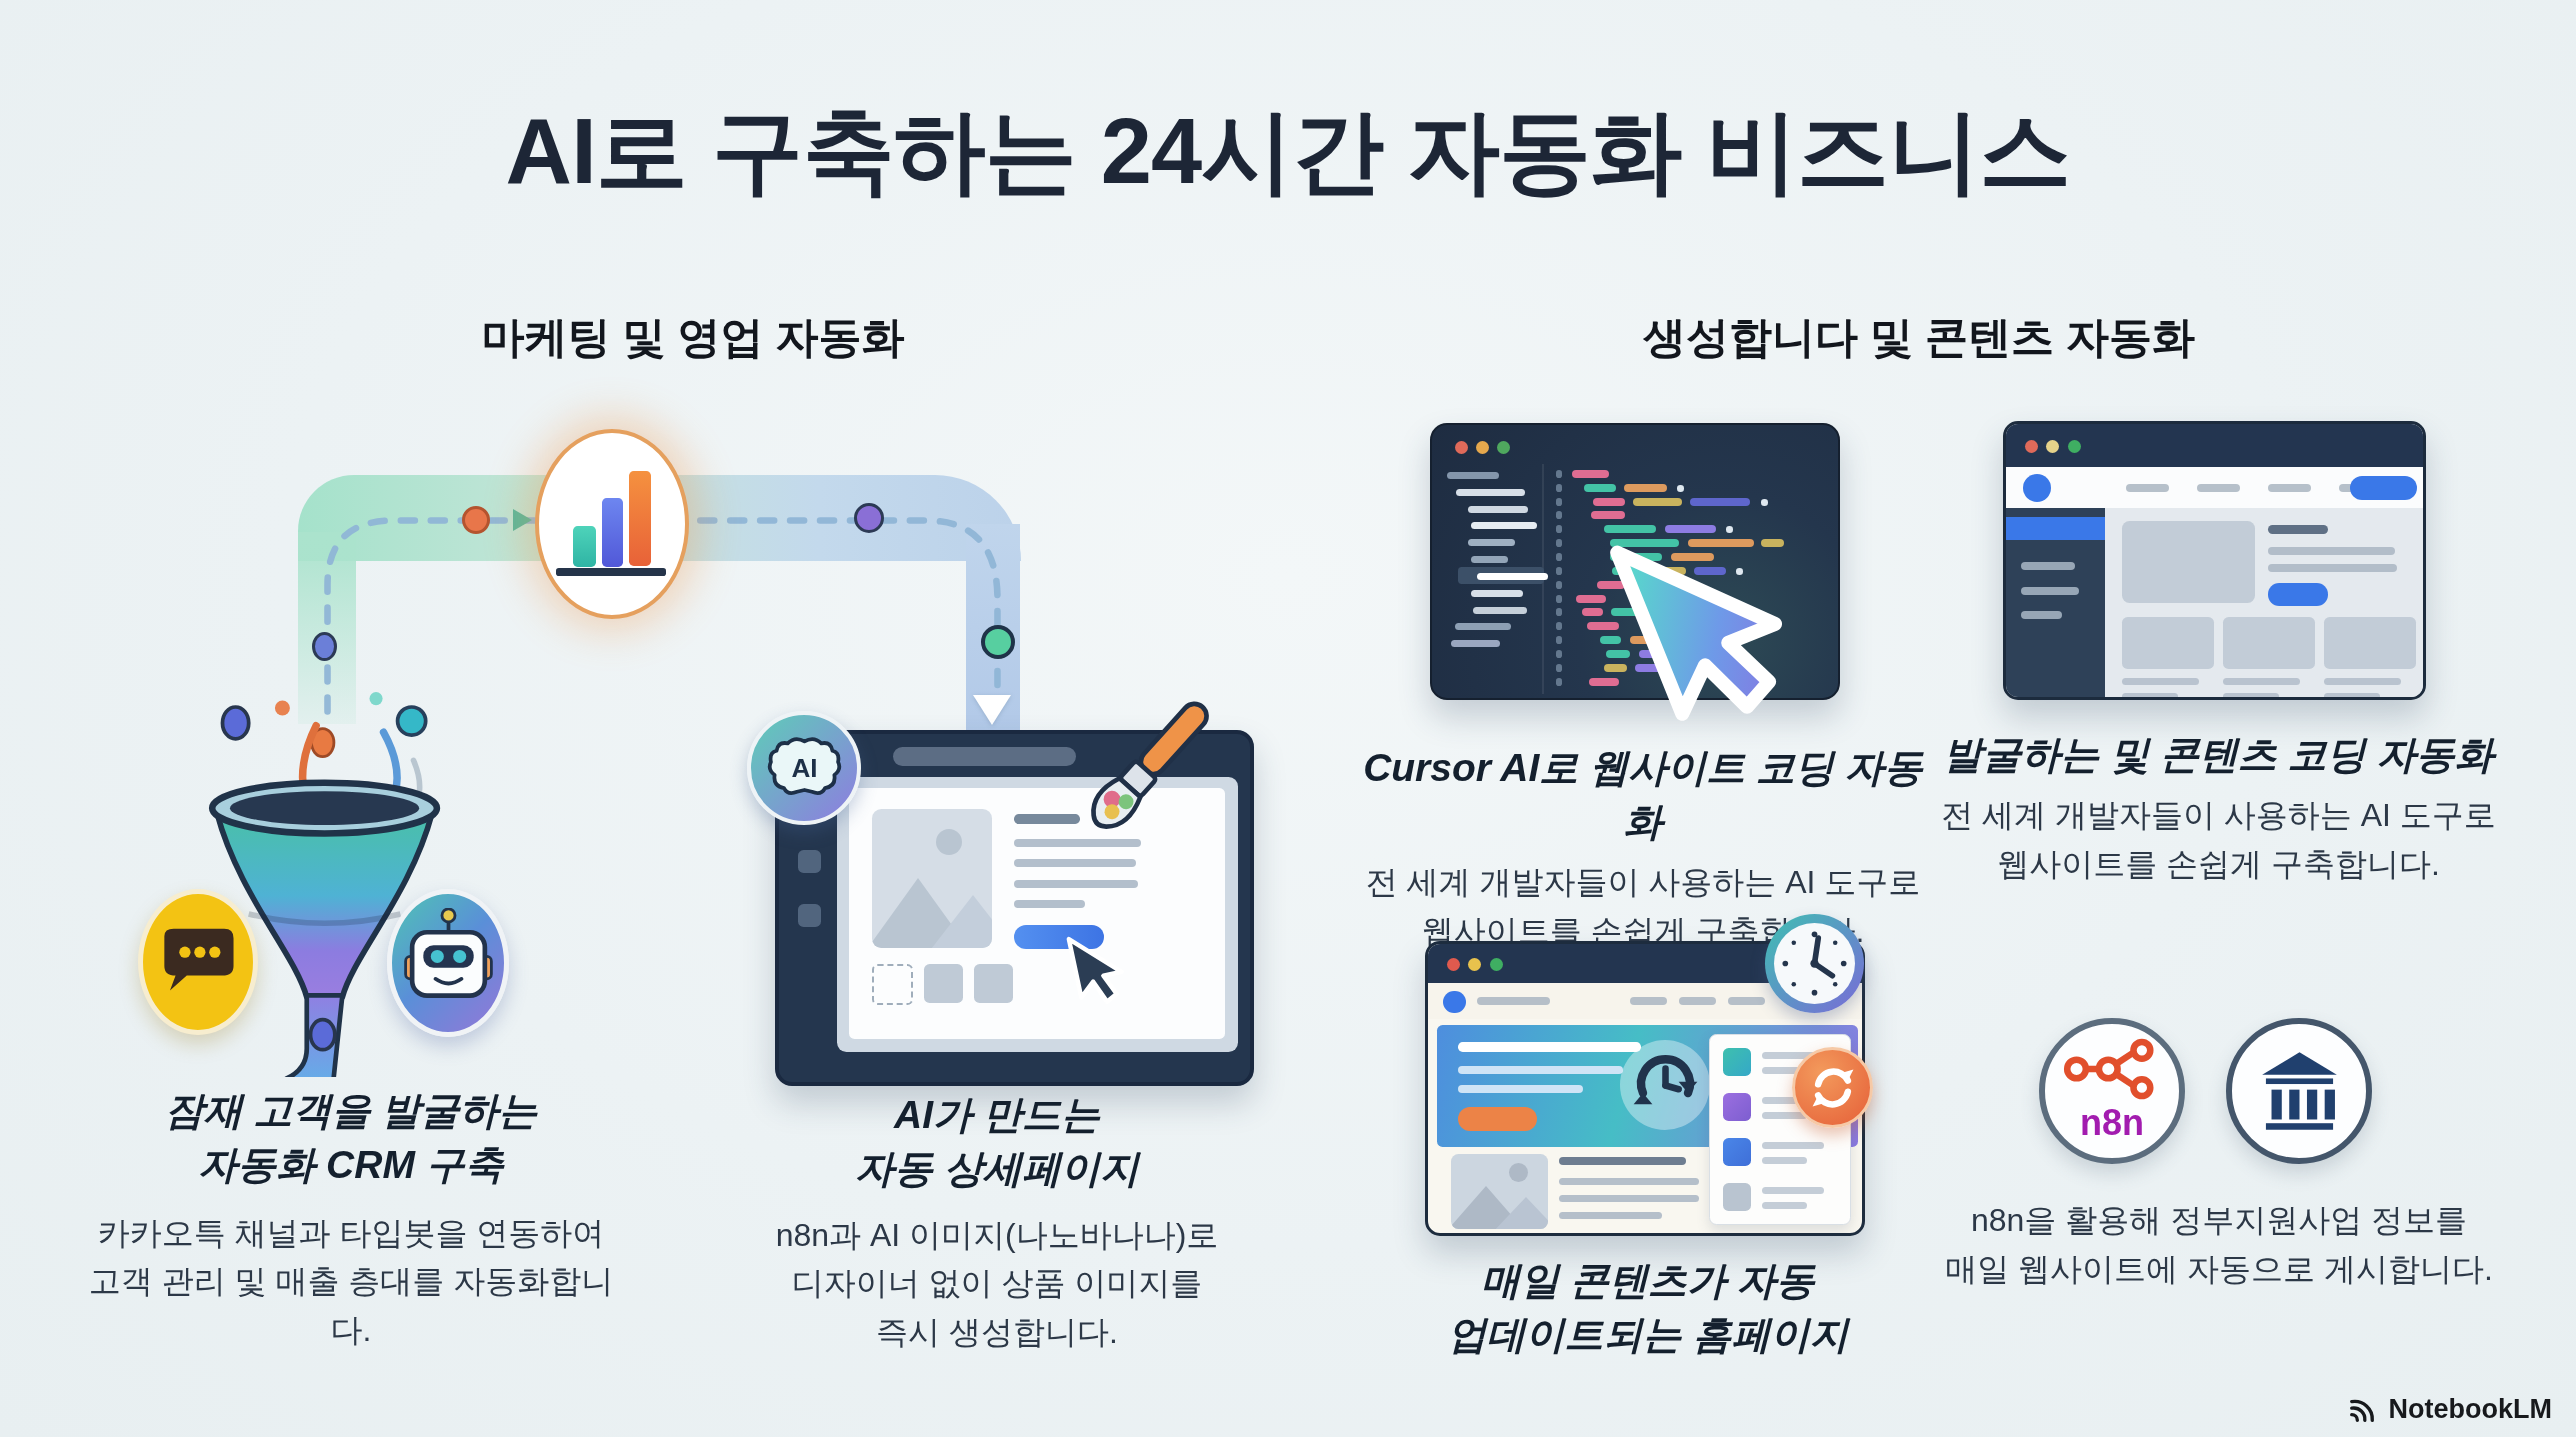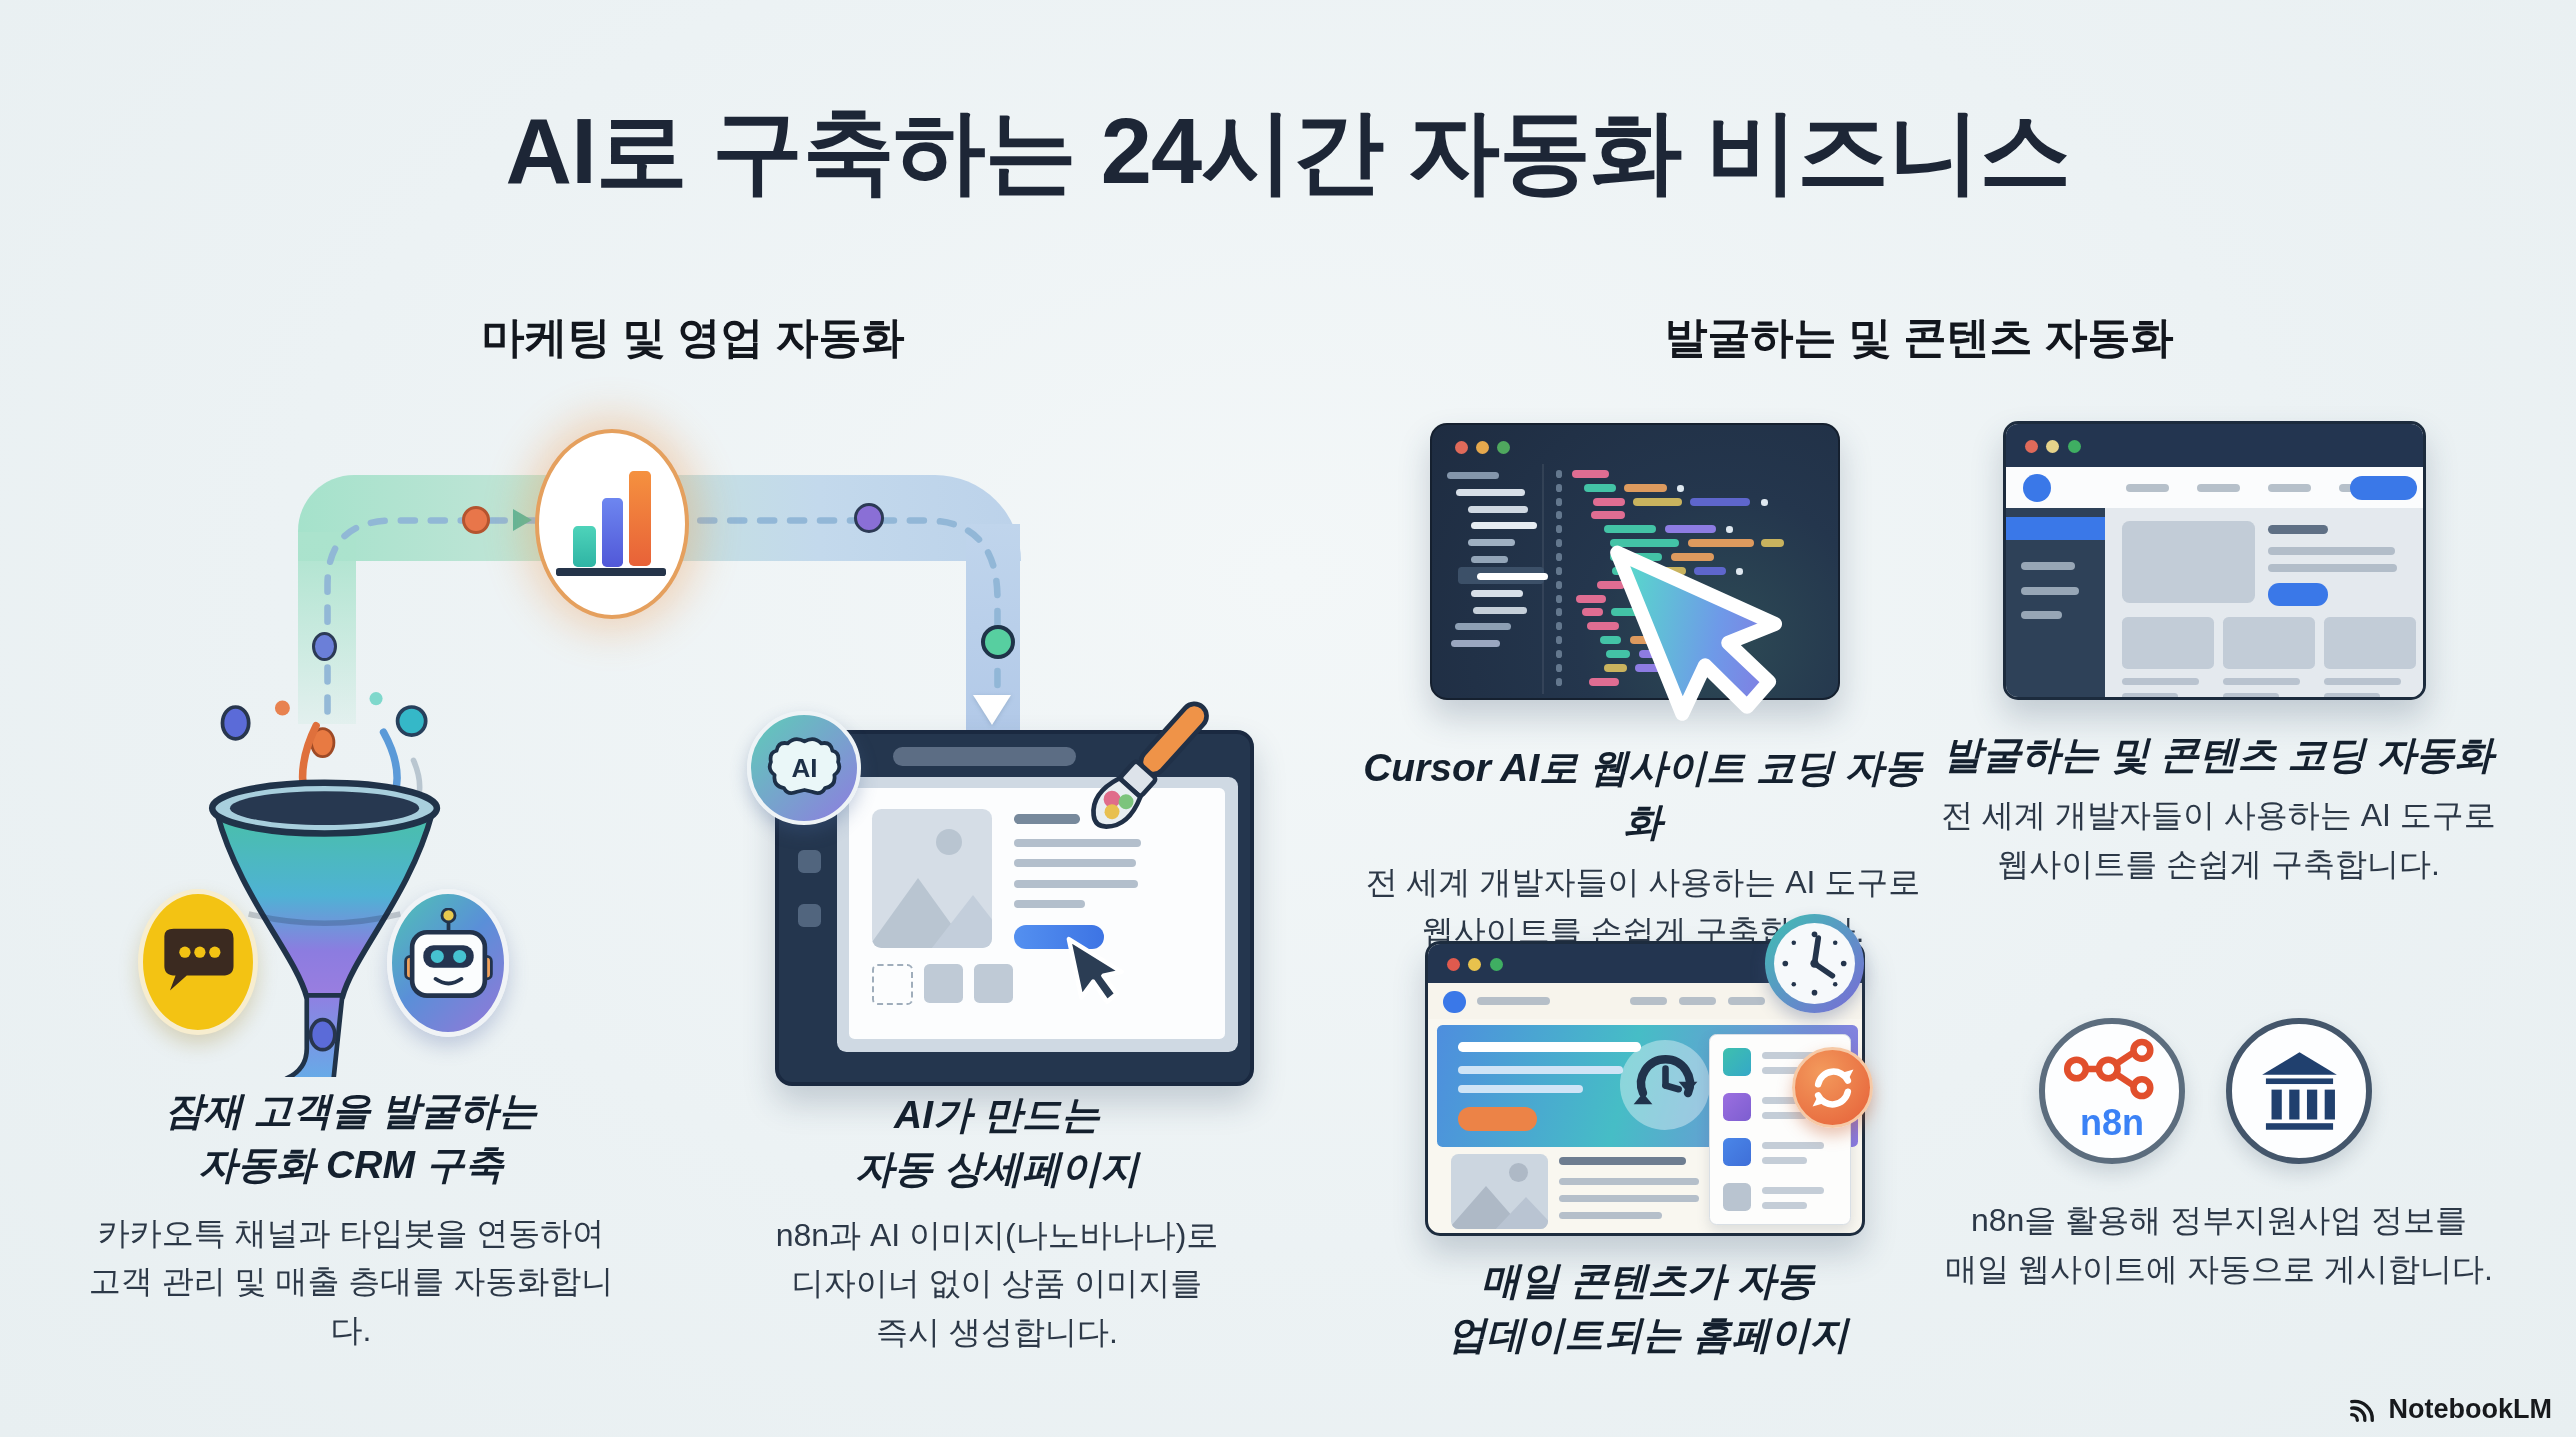--- a/index.html
+++ b/index.html
@@ -22,21 +22,21 @@
   .footer{display:flex;align-items:center;gap:9.4px;font-size:27px;font-weight:700;color:#17191c;}
 </style>
 </head>
 <body>
 
 <div class="stage">
 
   <div class="abs ctr title" style="left:0;top:90px;width:2576px;">AI로 구축하는 24시간 자동화 비즈니스</div>
 
   <div class="abs ctr sec-h" style="left:412px;top:309px;width:562px;text-align:center;">마케팅 및 영업 자동화</div>
-  <div class="abs ctr sec-h" style="left:1629px;top:309px;width:580px;">발굴하는 및 콘텐츠 자동화</div>
+  <div class="abs ctr sec-h" style="left:1629px;top:309px;width:580px;">생성합니다 및 콘텐츠 자동화</div>
 
   <div class="abs">
     <div class="abs" style="left:298px;top:475px;width:723px;height:86px;
          border-top-left-radius:56px;border-top-right-radius:86px;border-bottom-right-radius:0;
          background:linear-gradient(90deg,#a5e2cb 0%,#c6e5d9 38%,#c3d9ec 72%,#bcd2ea 100%);"></div>
     <div class="abs" style="left:298px;top:532px;width:58px;height:192px;
          background:linear-gradient(180deg,#abe3cd 0%,rgba(171,227,205,0.15) 100%);"></div>
     <div class="abs" style="left:966px;top:524px;width:54px;height:208px;
          background:linear-gradient(180deg,#c0d5ec 0%,#b2c9e8 100%);"></div>
     <svg class="abs" style="left:262px;top:440px;" width="786" height="309" viewBox="0 0 840 330">
@@ -414,21 +414,21 @@
        border:6.6px solid #5c6d7e;box-shadow:0 9.4px 19px rgba(70,90,110,.2);flex-direction:column;">
     <svg width="112" height="62" viewBox="0 0 120 66">
       <circle cx="22" cy="33" r="10" fill="none" stroke="#e14f2c" stroke-width="7"></circle>
       <line x1="32" y1="33" x2="46" y2="33" stroke="#e14f2c" stroke-width="7"></line>
       <circle cx="56" cy="33" r="10" fill="none" stroke="#e14f2c" stroke-width="7"></circle>
       <line x1="64" y1="28" x2="82" y2="16" stroke="#e14f2c" stroke-width="7"></line>
       <line x1="64" y1="38" x2="82" y2="50" stroke="#e14f2c" stroke-width="7"></line>
       <circle cx="92" cy="13" r="9" fill="none" stroke="#e14f2c" stroke-width="7"></circle>
       <circle cx="92" cy="53" r="9" fill="none" stroke="#e14f2c" stroke-width="7"></circle>
     </svg>
-    <div style="font-size:36px;font-weight:800;color:#3b82f6;margin-top:1.9px;">n8n</div>
+    <div style="font-size:36px;font-weight:800;color:#a21caf;margin-top:1.9px;">n8n</div>
   </div>
 
   <div class="badge" style="left:2226px;top:1018px;width:146px;height:146px;background:#fdfeff;
        border:6.6px solid #44566b;box-shadow:0 9.4px 19px rgba(70,90,110,.2);">
     <svg width="97" height="97" viewBox="0 0 104 104">
       <polygon points="52,10 12,34 92,34" fill="#20406e"></polygon>
       <rect x="16" y="38" width="72" height="6" fill="#20406e"></rect>
       <rect x="22" y="50" width="11" height="32" fill="#20406e"></rect>
       <rect x="41" y="50" width="11" height="32" fill="#20406e"></rect>
       <rect x="60" y="50" width="11" height="32" fill="#20406e"></rect>

